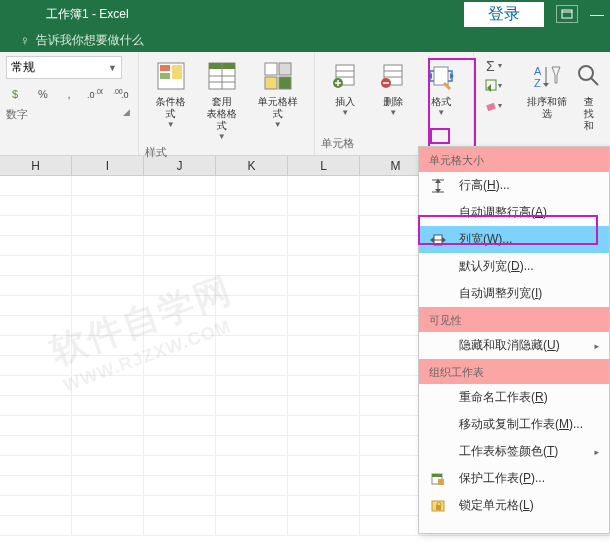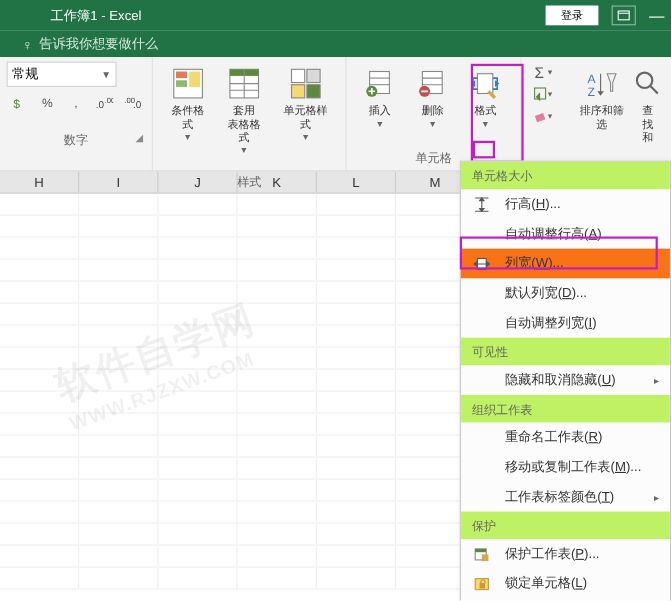--- a/index.html
+++ b/index.html
@@ -1,35 +1,35 @@
 <!DOCTYPE html>
 <html><head>
 <meta charset="utf-8">
 <style>
 * { margin: 0; padding: 0; box-sizing: border-box; font-family: "Microsoft YaHei", "Segoe UI", sans-serif; }
 body { width: 610px; height: 546px; background: #fff; overflow: hidden; position: relative; }
 
 .titlebar { height: 28px; background: #217346; color: #fff; display: flex; align-items: center; padding: 0 6px; font-size: 12px; }
 .titlebar .title { flex: 1; margin-left: 40px; }
-.titlebar .login-btn { background: #fff; color: #000000; padding: 2px 14px; font-size: 10px; margin-right: 8px; cursor: pointer; }
+.titlebar .login-btn { background: #fff; color: #0369a1; padding: 2px 24px; font-size: 16px; margin-right: 8px; cursor: pointer; }
 .titlebar .win-btn { width: 22px; height: 18px; margin: 0 4px; display: inline-flex; align-items: center; justify-content: center; border: 1px solid rgba(255,255,255,0.5); }
 .titlebar .dash { margin-left: 8px; font-size: 14px; }
 
 .tellme { height: 24px; background: #217346; color: #d7e8dc; display: flex; align-items: center; padding-left: 20px; font-size: 12px; }
 .tellme .bulb { margin-right: 6px; font-size: 13px; }
 
 .ribbon { height: 104px; background: #f3f3f3; border-bottom: 1px solid #d4d4d4; display: flex; position: relative; }
 .rgroup { border-right: 1px solid #e1e1e1; display: flex; flex-direction: column; padding: 4px 6px 0; }
 .rgroup .btns { flex: 1; display: flex; align-items: flex-start; }
-.rgroup .glabel { text-align: center; font-size: 11px; color: #666; padding: 2px 0 4px; position: relative; margin-top: 13px; }
+.rgroup .glabel { font-size: 11px; color: #666; padding: 2px 0 4px; position: relative; }
 .rgroup .glabel .launcher { position: absolute; right: 2px; top: 2px; font-size: 9px; color: #888; cursor: pointer; }
 
 .numfmt { width: 150px; }
 .numfmt .row1 { display: flex; gap: 4px; margin-bottom: 4px; }
-.numfmt .combo { border: 1px solid #cfcfcf; background: #fff; padding: 2px 4px; font-size: 12px; display: flex; align-items: center; width: 100px; }
+.numfmt .combo { border: 1px solid #cfcfcf; background: #fff; padding: 2px 4px; font-size: 12px; display: flex; align-items: center; width: 116px; }
 .numfmt .combo .arrow { margin-left: auto; font-size: 9px; color: #666; }
 .numfmt .minibtn { width: 22px; height: 22px; display: inline-flex; align-items: center; justify-content: center; font-size: 11px; color: #555; border: 1px solid transparent; }
 .numfmt .row2 { display: flex; gap: 4px; }
 
 .bigbtn { display: flex; flex-direction: column; align-items: center; padding: 2px 6px; cursor: pointer; }
 .bigbtn .ic { width: 36px; height: 36px; display: flex; align-items: center; justify-content: center; }
 .bigbtn .lbl { font-size: 10px; color: #333; text-align: center; line-height: 1.2; margin-top: 2px; }
 .bigbtn .drop { font-size: 8px; color: #666; }
 
 .cellgrp { width: 180px; }
@@ -43,25 +43,25 @@
 .colheaders .ch { width: 72px; border-right: 1px solid #ccc; text-align: center; font-size: 12px; color: #333; line-height: 20px; }
 
 .gridarea { position: relative; height: 370px; }
 .grow { height: 20px; border-bottom: 1px solid #eee; display: flex; }
 .grow .gc { width: 72px; border-right: 1px solid #eee; }
 
 .watermark { position: absolute; left: 50px; top: 120px; font-size: 36px; color: rgba(0,0,0,0.06); transform: rotate(-20deg); pointer-events: none; font-weight: bold; letter-spacing: 2px; }
 .watermark .sub { font-size: 18px; display: block; letter-spacing: 1px; }
 
 .dropdown { position: absolute; left: 418px; top: 146px; width: 192px; background: #fcfcfc; border: 1px solid #c8c8c8; box-shadow: 2px 2px 6px rgba(0,0,0,0.15); padding-bottom: 4px; }
-.dropdown .sect { font-size: 11px; color: #666; padding: 6px 10px 4px; background: #bef264; }
+.dropdown .sect { font-size: 11px; color: #666; padding: 6px 10px 4px; background: #fca5a5; }
 .dropdown .item { display: flex; align-items: center; padding: 5px 10px 5px 10px; font-size: 12px; color: #333; cursor: pointer; gap: 12px; }
 .dropdown .item .mic { width: 18px; height: 16px; display: inline-flex; align-items: center; justify-content: center; font-size: 12px; }
 .dropdown .item .mtxt .ul { text-decoration: underline; }
-.dropdown .item.sel { background: #f97316; position: relative; }
+.dropdown .item.sel { background: #7dd3fc; position: relative; }
 .colwidth-hl { position: absolute; border: 2px solid #c020c0; left: 418px; top: 215px; width: 180px; height: 30px; pointer-events: none; z-index: 5; }
 
 svg { display: block; }
 </style>
 </head>
 <body>
 
 <div class="titlebar">
   <span class="title">工作簿1 - Excel</span>
   <span class="login-btn">登录</span>
@@ -468,21 +468,20 @@
   </div>
   <div class="item">
     <span class="mic"></span>
     <span class="mtxt">移动或复制工作表(<span class="ul">M</span>)...</span>
   </div>
   <div class="item">
     <span class="mic"></span>
     <span class="mtxt" style="flex:1">工作表标签颜色(<span class="ul">T</span>)</span>
     <span style="font-size:9px;color:#666">▸</span>
   </div>
-  <div class="sect">保护</div>
   <div class="item">
     <span class="mic">
         <svg width="16" height="14">
           <rect x="2" y="2" width="10" height="10" fill="#fff" stroke="#888"></rect>
           <rect x="2" y="2" width="10" height="3" fill="#5b8a3c"></rect>
           <rect x="8" y="7" width="6" height="6" fill="#d8a54a"></rect>
         </svg>
       </span>
     <span class="mtxt">保护工作表(<span class="ul">P</span>)...</span>
   </div>

